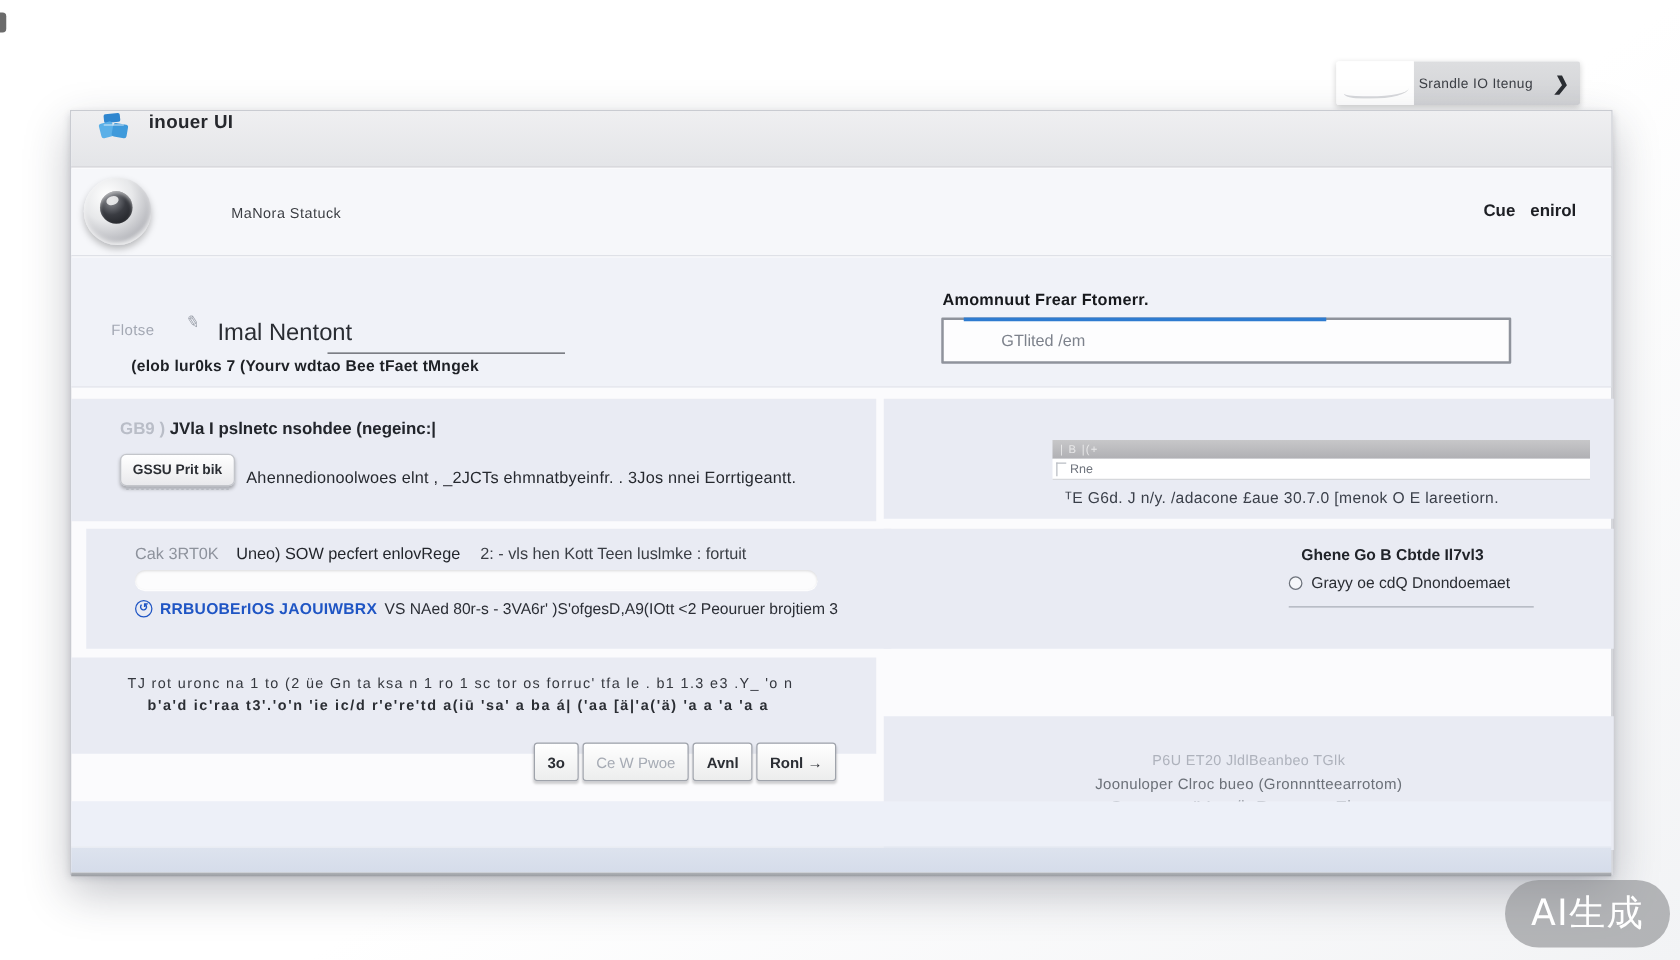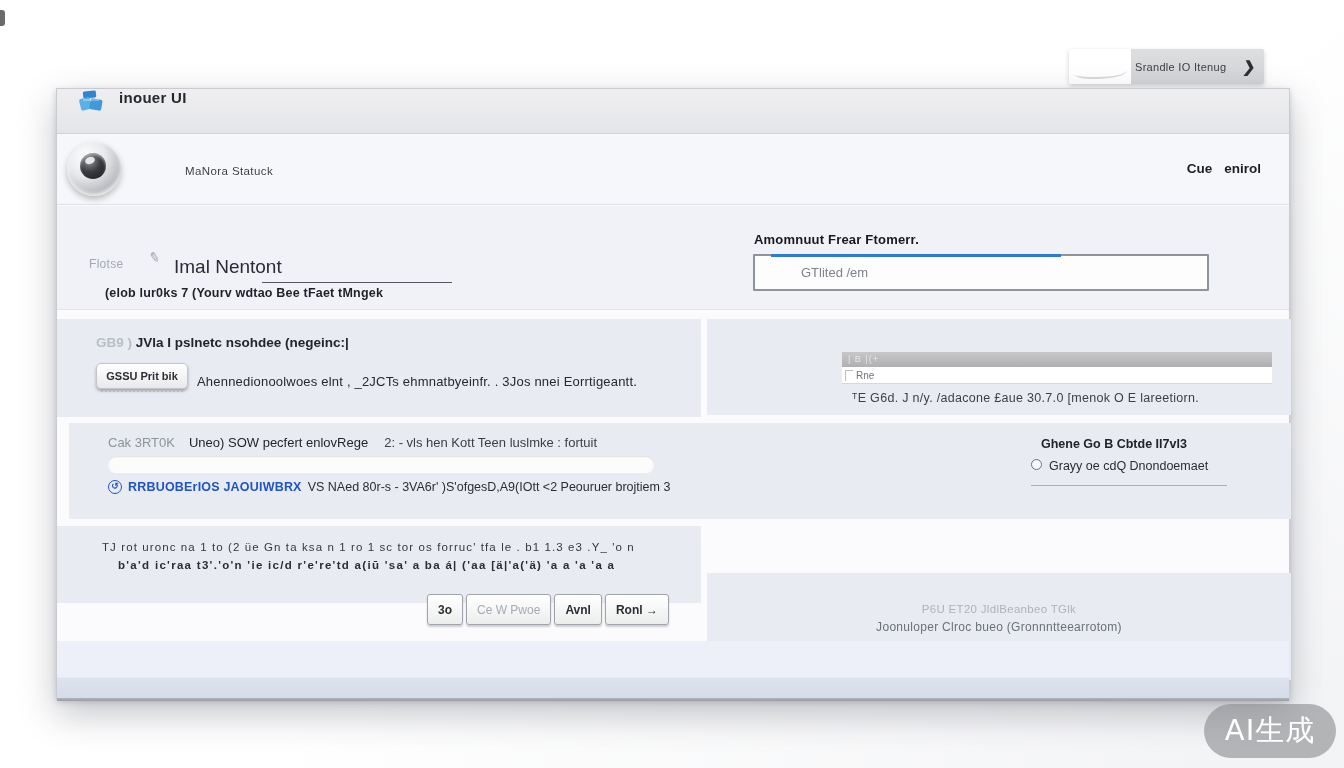--- a/index.html
+++ b/index.html
@@ -97,21 +97,21 @@
   .net-pill { left:39px; top:33px; width:546px; height:16px; background:#fcfcfd; border-radius:8px;
     box-shadow:0 1px 2px rgba(0,0,0,.12) inset, 0 1px 0 rgba(255,255,255,.9); }
   .net-link { left:39px; top:57px; font-size:12.5px; display:flex; align-items:center; gap:6px; cursor:pointer; }
   .net-link .link-icon { width:14px; height:14px; border:1.5px solid #1f55c4; border-radius:50%; color:#1f55c4;
     font-size:9px; line-height:11px; text-align:center; font-weight:bold; }
   .net-link .bold-blue { color:#1f55c4; font-weight:bold; letter-spacing:.2px; }
   .net-link .rest { color:#2b2e35; }
 
   
   .choice-heading { left:334px; top:14px; font-size:12.5px; font-weight:bold; color:#202329; }
-  .choice-radio { left:324px; top:36px; display:flex; gap:7px; font-size:12.5px; color:#2a2d33; cursor:pointer; }
+  .choice-radio { left:324px; top:36px; display:flex; align-items:center; gap:7px; font-size:12.5px; color:#2a2d33; cursor:pointer; }
   .radio-dot { width:11px; height:11px; border:1.5px solid #6d727b; border-radius:50%; background:#f6f7fa; }
   .choice-underline { left:324px; top:62px; width:196px; border-bottom:1px solid #a9aeb8; }
 
   
   .terms-line1 { left:45px; top:15px; width:560px; font-size:11.5px; color:#35383f; letter-spacing:1.1px; }
   .terms-line2 { left:45px; top:33px; width:560px; font-size:11.5px; font-weight:bold; color:#2b2e34; letter-spacing:1.3px;padding-left:16px; }
   .terms-buttons { left:370px; top:68px; display:flex; gap:3px; }
   .key-btn { height:31px; background:linear-gradient(#ffffff,#eceded); border:1px solid #9fa3ab; border-radius:3px;
     font-size:12px; font-weight:bold; color:#2b2e34; box-shadow:0 2px 2px rgba(0,0,0,.18);
     font-family:"Liberation Sans",sans-serif; cursor:pointer; padding:0 10px; }

